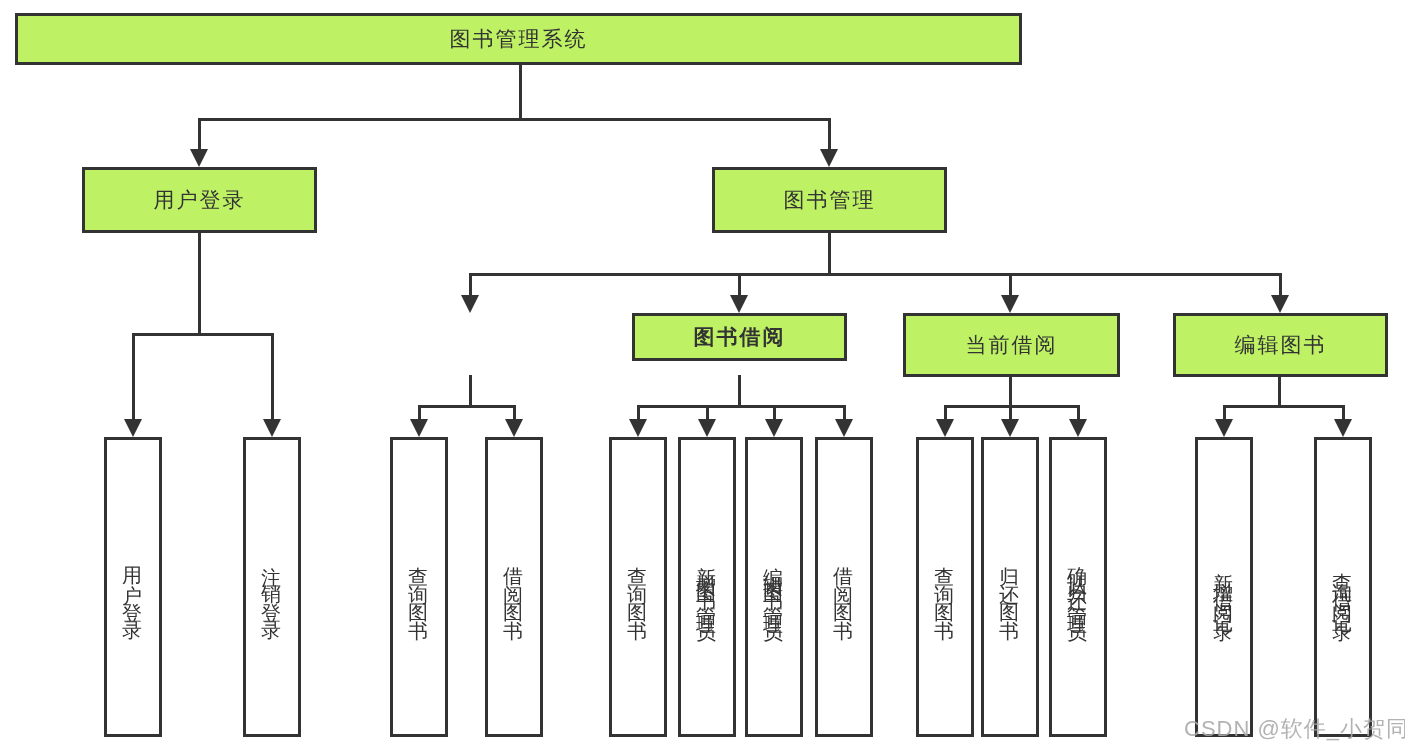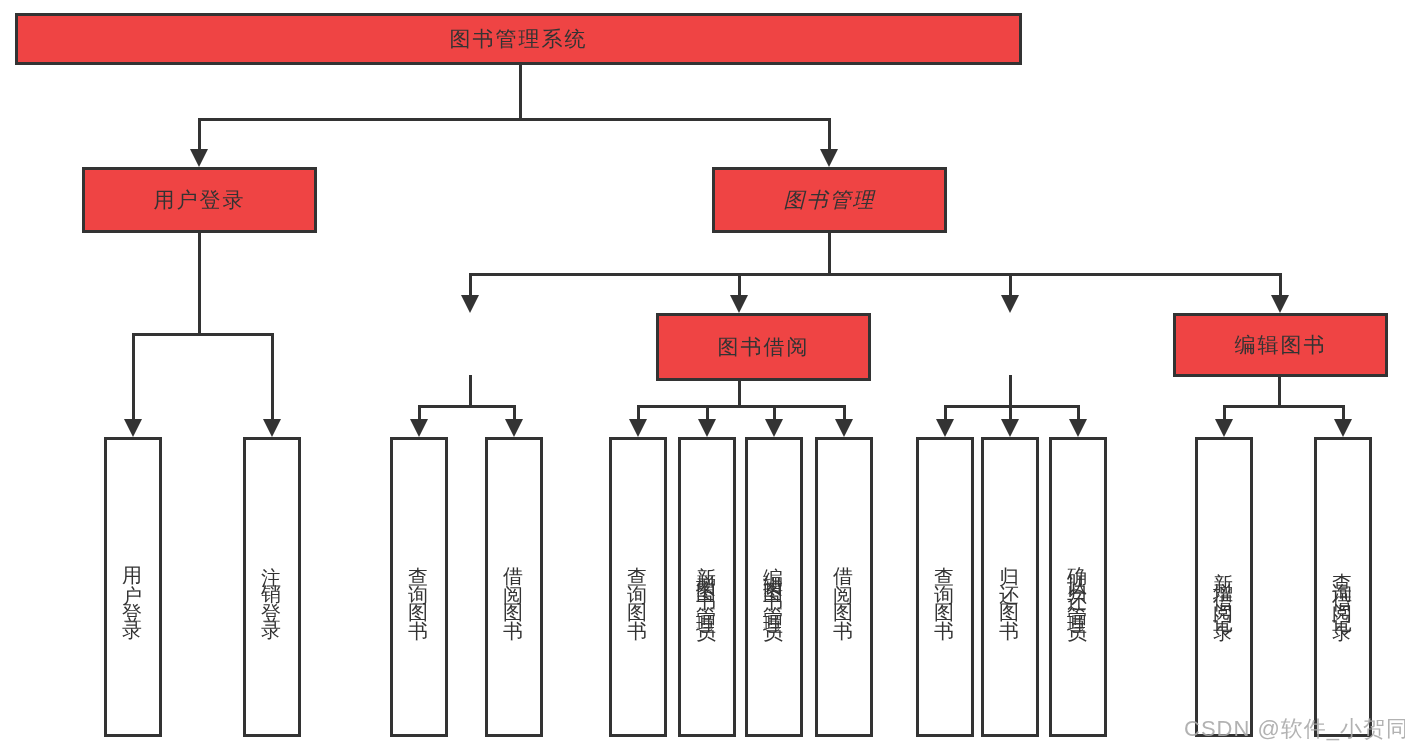--- a/index.html
+++ b/index.html
@@ -8,21 +8,21 @@
     width: 1405px;
     height: 747px;
     background: #ffffff;
     font-family: "Liberation Sans", "DejaVu Sans", sans-serif;
     color: #333333;
     overflow: hidden;
   }
   .box {
     position: absolute;
     box-sizing: border-box;
-    background: #ef4444;
+    background: #bef264;
     border: 3px solid #333333;
     display: flex;
     align-items: center;
     justify-content: center;
     font-size: 21px;
     letter-spacing: 2px;
     color: #333333;
     z-index: 2;
   }
   .leaf {
@@ -87,41 +87,42 @@
 
   <div class="vline" style="left:519px; top:63px; height:57px;"></div>
 
   <div class="hline" style="left:198px; top:118px; width:633px;"></div>
   <div class="vline" style="left:198px; top:118px; height:33px;"></div>
   <div class="vline" style="left:828px; top:118px; height:33px;"></div>
   <div class="arrow" style="left:190px; top:149px;"></div>
   <div class="arrow" style="left:820px; top:149px;"></div>
 
   <div class="box" style="left:82px; top:167px; width:235px; height:66px;">用户登录</div>
-  <div class="box" style="left:712px; top:167px; width:235px; height:66px;font-style:italic;">图书管理</div>
+  <div class="box" style="left:712px; top:167px; width:235px; height:66px;">图书管理</div>
 
   <div class="vline" style="left:198px; top:231px; height:105px;"></div>
   <div class="hline" style="left:132px; top:333px; width:142px;"></div>
   <div class="vline" style="left:132px; top:333px; height:88px;"></div>
   <div class="vline" style="left:271px; top:333px; height:88px;"></div>
   <div class="arrow" style="left:124px; top:419px;"></div>
   <div class="arrow" style="left:263px; top:419px;"></div>
 
   <div class="vline" style="left:828px; top:231px; height:45px;"></div>
   <div class="hline" style="left:469px; top:273px; width:812px;"></div>
   <div class="vline" style="left:469px; top:273px; height:24px;"></div>
   <div class="vline" style="left:738px; top:273px; height:24px;"></div>
   <div class="vline" style="left:1009px; top:273px; height:24px;"></div>
   <div class="vline" style="left:1279px; top:273px; height:24px;"></div>
   <div class="arrow" style="left:461px; top:295px;"></div>
   <div class="arrow" style="left:730px; top:295px;"></div>
   <div class="arrow" style="left:1001px; top:295px;"></div>
   <div class="arrow" style="left:1271px; top:295px;"></div>
 
-  <div class="box" style="left:656px; top:313px; width:215px; height:68px;">图书借阅</div>
+  <div class="box" style="left:632px; top:313px; width:215px; height:48px;font-weight:bold;">图书借阅</div>
+  <div class="box" style="left:903px; top:313px; width:217px; height:64px;">当前借阅</div>
   <div class="box" style="left:1173px; top:313px; width:215px; height:64px;">编辑图书</div>
 
   <div class="vline" style="left:469px; top:375px; height:33px;"></div>
   <div class="hline" style="left:418px; top:405px; width:98px;"></div>
   <div class="vline" style="left:418px; top:405px; height:16px;"></div>
   <div class="vline" style="left:513px; top:405px; height:16px;"></div>
   <div class="arrow" style="left:410px; top:419px;"></div>
   <div class="arrow" style="left:505px; top:419px;"></div>
 
   <div class="vline" style="left:738px; top:375px; height:33px;"></div>

